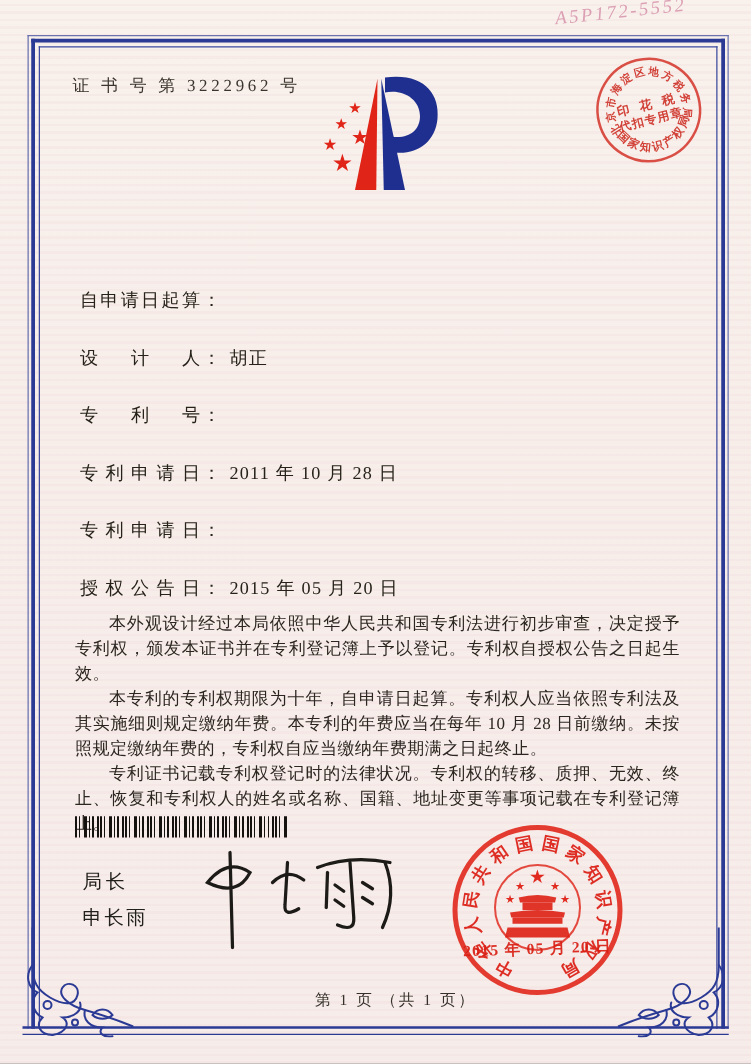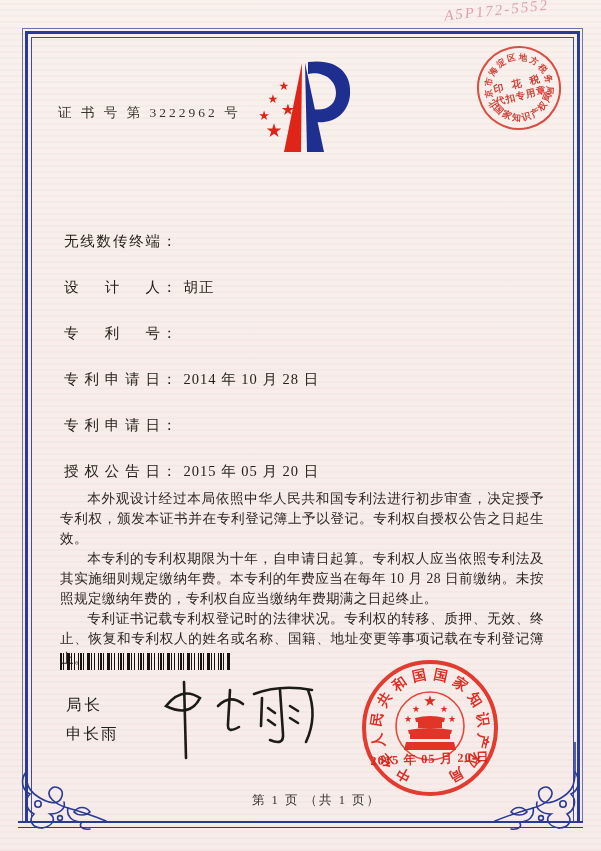--- a/index.html
+++ b/index.html
@@ -20,21 +20,21 @@
     border-left:1px solid #3d4a9e;border-right:1px solid #3d4a9e;border-top:1px solid #3d4a9e;}
   .bottom-rule{position:absolute;left:18px;top:821px;width:565px;height:4px;
     border-top:2.5px solid #2b3a94;border-bottom:1.5px solid #2b3a94;}
   .flourish{position:absolute;width:92px;height:88px;top:742px;}
   .flourish.left{left:16px;}
   .flourish.right{left:493px;transform:scaleX(-1);}
   
   .handwriting{position:absolute;left:444px;top:2px;transform:rotate(-6deg);
     font-style:italic;font-size:15px;letter-spacing:2px;color:#d792ab;opacity:.85;
     font-family:"Liberation Serif",serif;}
-  .cert-no{position:absolute;left:58px;top:60px;font-size:13.5px;letter-spacing:3px;color:#3a342c;margin-top:44px;}
+  .cert-no{position:absolute;left:58px;top:60px;font-size:13.5px;letter-spacing:3px;color:#3a342c;}
   .logo{position:absolute;left:246px;top:58px;}
   .doc-title{position:absolute;left:0;top:148px;width:601px;text-align:center;
     font-size:35px;font-weight:bold;letter-spacing:7px;color:#191511;}
   
   .fields{position:absolute;left:64px;top:232px;display:flex;flex-direction:column;gap:27px;
     font-size:14.5px;color:#262219;}
   .field{display:flex;line-height:19px;letter-spacing:1px;}
   .field .lbl{display:inline-block;width:97px;text-align:justify;text-align-last:justify;}
   .field .colon{margin:0 6px 0 1px;}
   
@@ -117,36 +117,36 @@
     <text x="38" y="32" font-size="12" fill="#e02417" text-anchor="middle">★</text>
     <text x="27" y="45" font-size="12" fill="#e02417" text-anchor="middle">★</text>
     <text x="42" y="57" font-size="16" fill="#e02417" text-anchor="middle">★</text>
     <text x="18" y="62" font-size="13" fill="#e02417" text-anchor="middle">★</text>
     <text x="28" y="79" font-size="19" fill="#e02417" text-anchor="middle">★</text>
   </svg>
 
 
   <div class="fields">
     <div class="field">
-      <span class="lbl">无线数传终端</span>
+      <span class="lbl">自申请日起算</span>
         <span class="colon">：</span>
     </div>
     <div class="field">
       <span class="lbl">设计人</span>
         <span class="colon">：</span>
         <span class="val">胡正</span>
     </div>
     <div class="field">
       <span class="lbl">专利号</span>
         <span class="colon">：</span>
     </div>
     <div class="field">
       <span class="lbl">专利申请日</span>
         <span class="colon">：</span>
-        <span class="val">2014 年 10 月 28 日</span>
+        <span class="val">2011 年 10 月 28 日</span>
     </div>
     <div class="field">
       <span class="lbl">专利申请日</span>
         <span class="colon">：</span>
     </div>
     <div class="field">
       <span class="lbl">授权公告日</span>
         <span class="colon">：</span>
         <span class="val">2015 年 05 月 20 日</span>
     </div>

